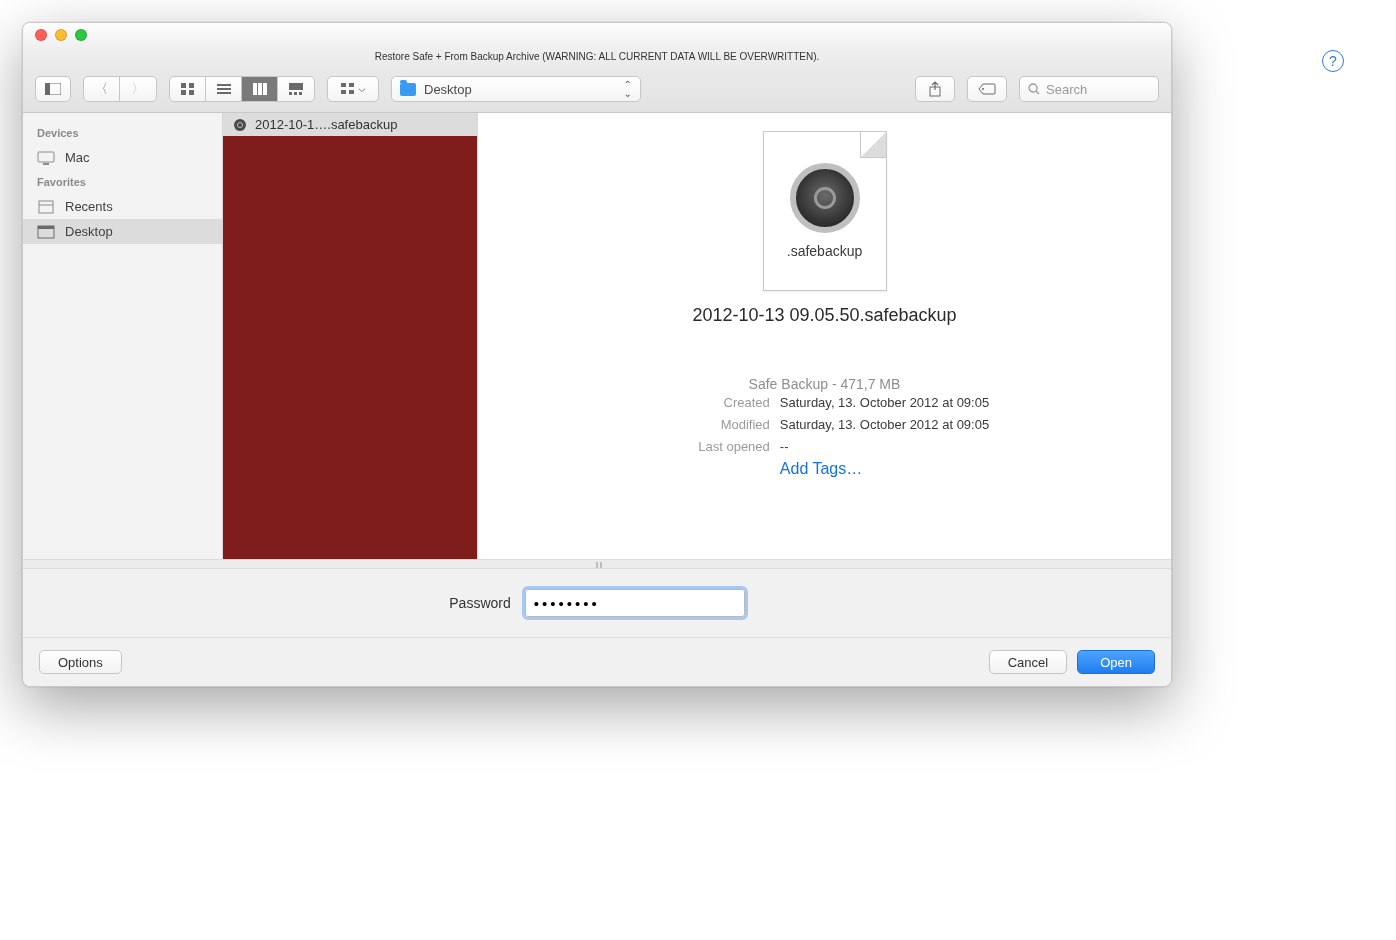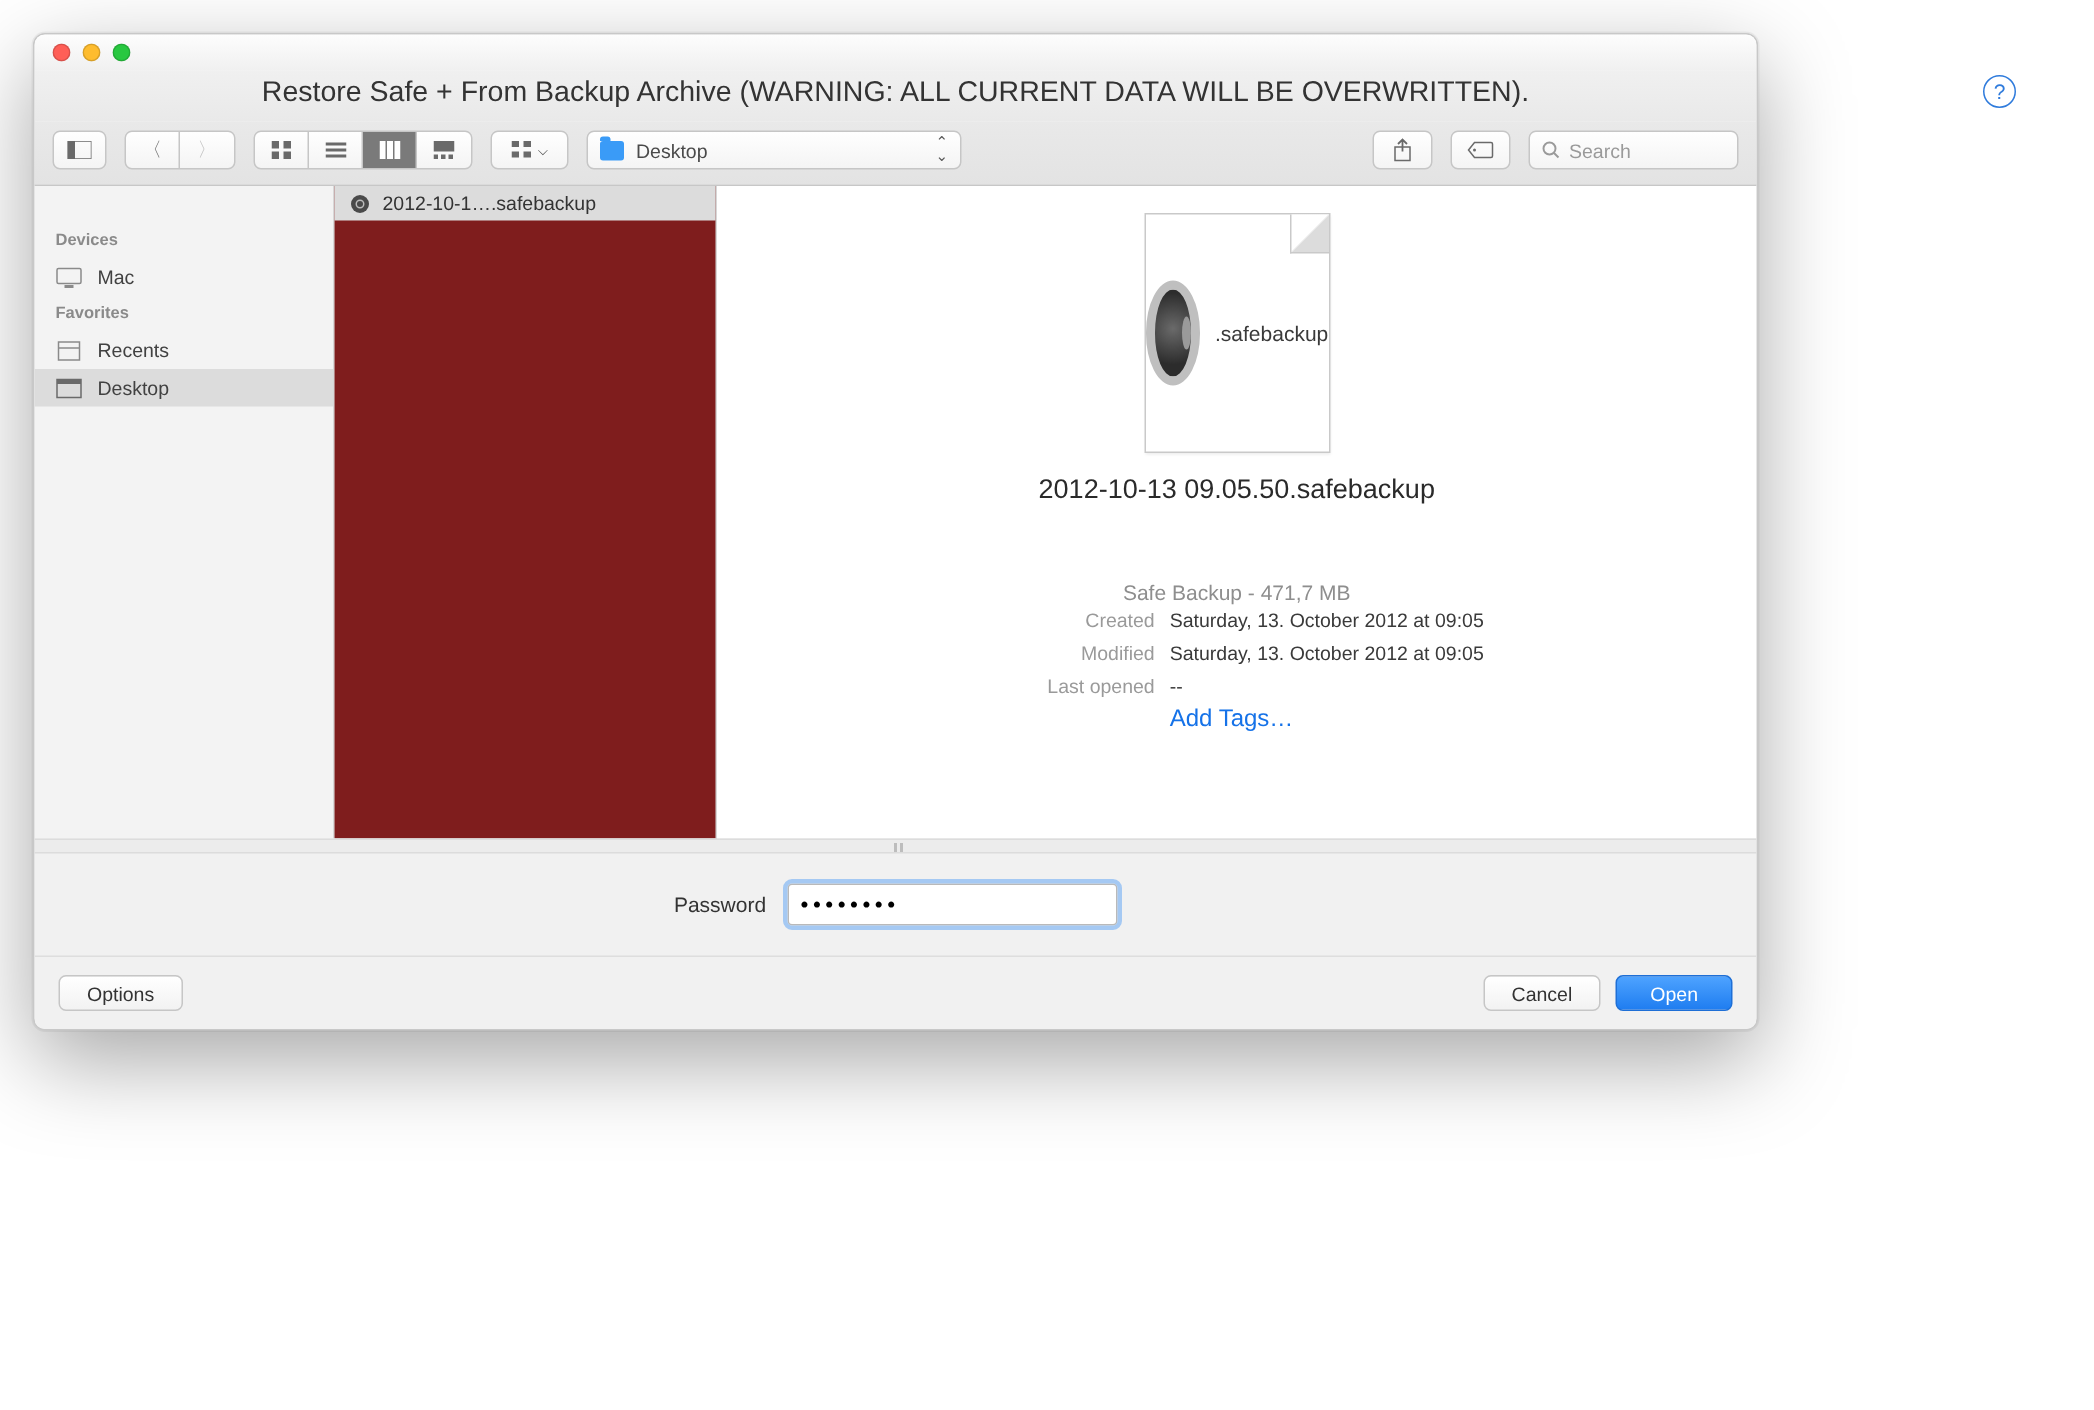--- a/index.html
+++ b/index.html
@@ -13,49 +13,49 @@
     border: 1px solid #c8c8c8;
     box-shadow: 0 20px 60px rgba(0,0,0,0.35), 0 0 0 1px rgba(0,0,0,0.05);
     overflow: hidden;
     display: flex; flex-direction: column;
   }
   .titlebar { height: 24px; display: flex; align-items: center; padding-left: 12px; gap: 8px; background: linear-gradient(#fdfdfd,#f0f0f0); }
   .traffic { width: 12px; height: 12px; border-radius: 50%; border: 0.5px solid rgba(0,0,0,0.15); }
   .tl-close { background: #ff5f57; }
   .tl-min   { background: #febc2e; }
   .tl-max   { background: #28c840; }
-  .title-row { text-align: center; padding: 4px 0 8px; font-size: 19px; color: #333; background: linear-gradient(#f0f0f0,#e9e9e9); }
+  .title-row { text-align: center; padding: 4px 0 8px; font-size: 10px; color: #333; background: linear-gradient(#f0f0f0,#e9e9e9); }
   .toolbar { display: flex; align-items: center; gap: 12px; padding: 6px 12px 10px; background: linear-gradient(#e9e9e9,#e3e3e3); border-bottom: 1px solid #c7c7c7; }
   .btn, .seg, .path-sel, .icon-btn, .search {
     background: linear-gradient(#ffffff,#f4f4f4);
     border: 1px solid #c6c6c6; border-radius: 5px;
     height: 26px; display: flex; align-items: center; justify-content: center;
     font-size: 13px; color: #4a4a4a;
   }
   .seg { padding: 0; overflow: hidden; }
   .seg > div { width: 36px; height: 100%; display:flex; align-items:center; justify-content:center; border-right:1px solid #c6c6c6; }
   .seg > div:last-child { border-right:none; }
   .seg .active { background:#7a7a7a; color:#fff; }
   .path-sel { flex: 0 0 250px; justify-content: flex-start; padding: 0 8px; gap: 8px; position: relative; }
   .path-sel .folder-ico { width:16px; height:13px; background:#3a9bf7; border-radius:2px; position:relative; }
   .path-sel .folder-ico::before{content:"";position:absolute;top:-3px;left:0;width:7px;height:3px;background:#3a9bf7;border-radius:2px 2px 0 0;}
   .path-sel .chev { position:absolute; right:8px; top:3px; font-size:10px; color:#555; line-height:9px; }
   .spacer { flex: 1; }
   .icon-btn { width: 40px; }
   .search { flex: 0 0 140px; justify-content:flex-start; padding:0 8px; gap:6px; color:#9a9a9a; }
   .content { flex:1; display:flex; min-height:0; }
-  .sidebar { width:200px; background:#f3f3f3; border-right:1px solid #d7d7d7; padding-top:24px; font-size:13px; color:#6e6e6e; }
+  .sidebar { width:200px; background:#f3f3f3; border-right:1px solid #d7d7d7; padding-top:8px; font-size:13px; color:#6e6e6e; }
   .sb-head { padding: 6px 14px; font-size:11px; color:#8a8a8a; font-weight:600; }
   .sb-item { padding: 5px 14px; display:flex; align-items:center; gap:10px; color:#414141; }
   .sb-item.selected { background:#dcdcdc; }
   .sb-ico { width:18px; height:14px; display:inline-block; }
   .file-col { width:255px; border-right:1px solid #d7d7d7; background:#7f1d1d; }
   .file-row { display:flex; align-items:center; gap:8px; padding:4px 10px; background:#dcdcdc; font-size:13px; color:#333; }
   .preview { flex:1; background:#fff; display:flex; flex-direction:column; align-items:center; padding:18px 30px 10px; }
-  .doc-icon { width:124px; height:160px; background:#fff; border:1px solid #c9c9c9; position:relative; box-shadow:0 1px 2px rgba(0,0,0,0.08); display:flex; flex-direction:row; align-items:center; justify-content:center; gap:10px;}
+  .doc-icon { width:124px; height:160px; background:#fff; border:1px solid #c9c9c9; position:relative; box-shadow:0 1px 2px rgba(0,0,0,0.08); display:flex; flex-direction:column; align-items:center; justify-content:center; gap:10px;}
   .doc-icon .fold { position:absolute; top:0; right:0; width:26px; height:26px; background:linear-gradient(135deg,#fff 48%, #dcdcdc 52%); border-left:1px solid #c9c9c9; border-bottom:1px solid #c9c9c9; }
   .dial { width:70px; height:70px; border-radius:50%; background:radial-gradient(circle at 50% 45%, #6a6a6a, #2c2c2c 70%); border:6px solid #bfbfbf; position:relative; }
   .dial::after{content:"";position:absolute;inset:18px;border:3px solid #9a9a9a;border-radius:50%;}
   .ext { font-size:14px; color:#3a3a3a; }
   .fname { margin-top:14px; font-size:18px; color:#2a2a2a; text-align:center; }
   .meta { margin-top:28px; font-size:13px; color:#3a3a3a; }
   .meta .mrow { display:flex; gap:10px; line-height:22px; }
   .meta .lbl { width:110px; text-align:right; color:#9a9a9a; }
   .type-line { text-align:center; color:#8e8e8e; font-size:14px; margin-top:22px; }
   .addtags { color:#1572e8; font-size:16px; margin-left:120px; margin-top:2px; cursor:pointer;}

